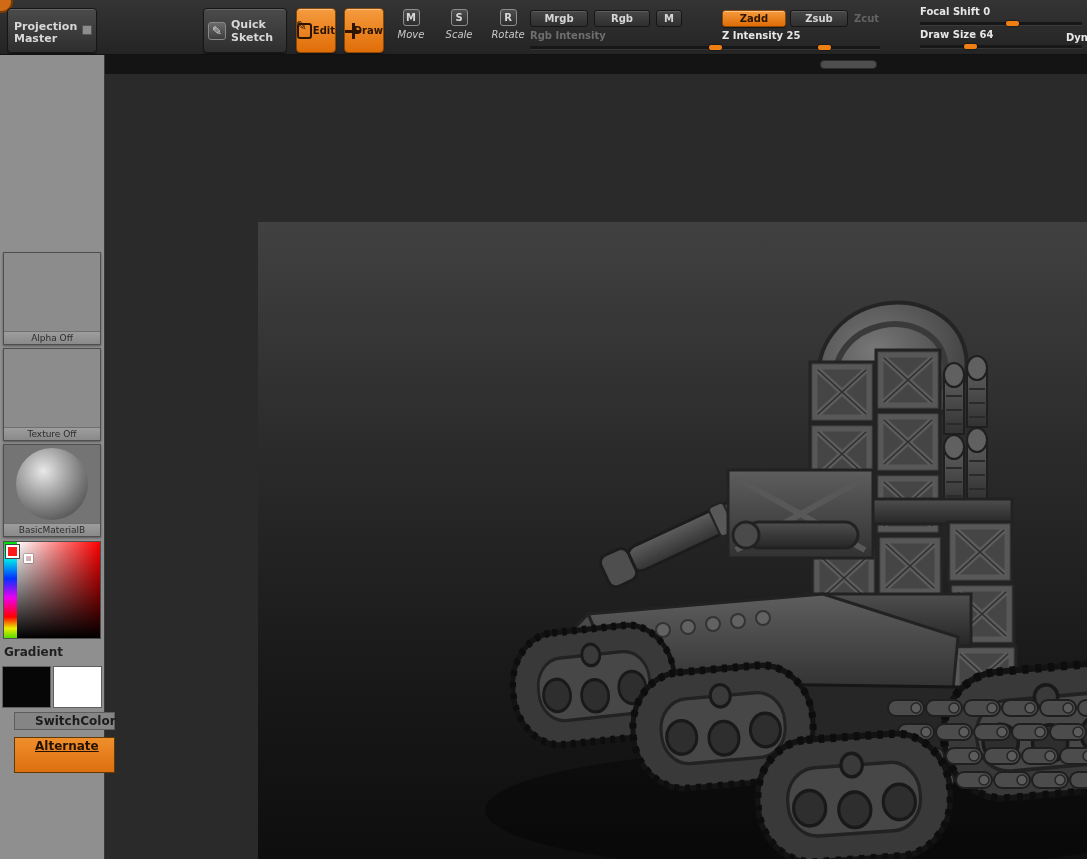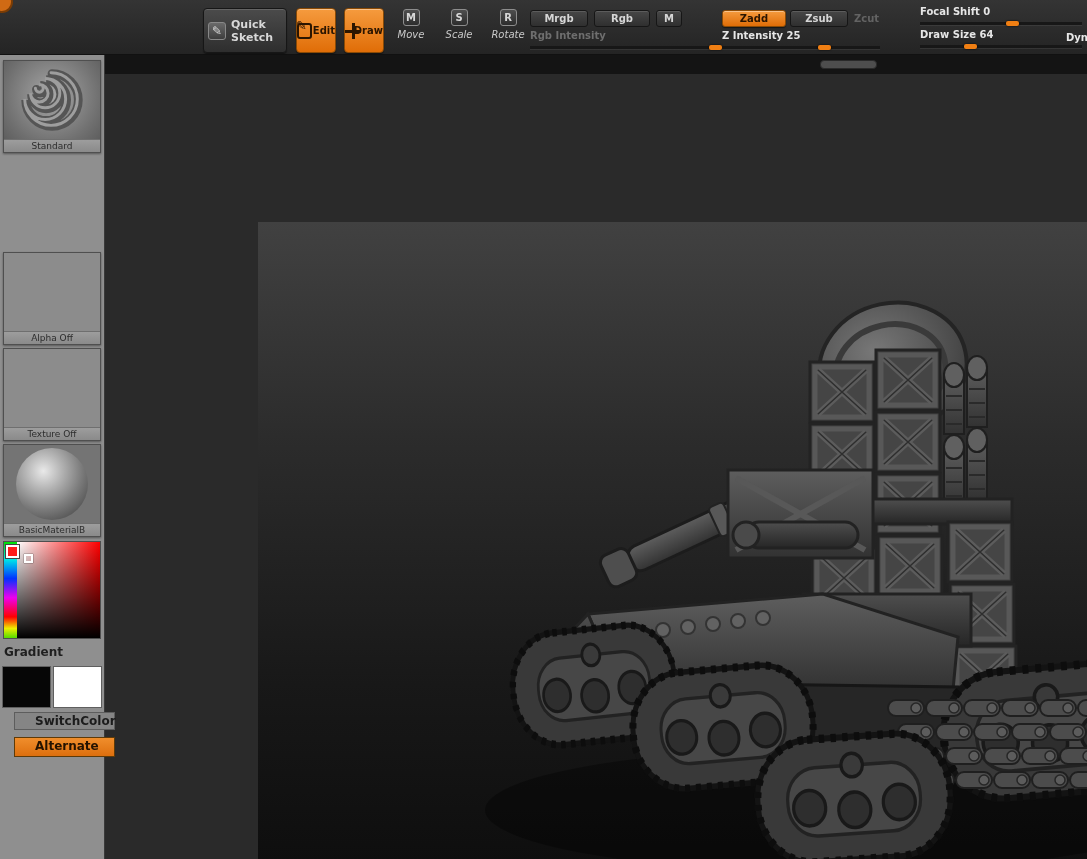--- a/index.html
+++ b/index.html
@@ -75,34 +75,38 @@
         background:linear-gradient(to bottom, rgba(0,0,0,0), #000), linear-gradient(to right, #fff, #f00); }
   .sv-cursor { position:absolute; left:7px; top:12px; width:9px; height:9px; border:2px solid #fff;
                box-shadow:0 0 1px #000; }
   .cur-swatch { position:absolute; left:2px; top:3px; width:13px; height:13px; background:#ff1a1a;
                 border:2px solid #fff; box-shadow:0 0 0 1px #444; }
   .side-label { position:absolute; left:4px; font-size:12px; font-weight:bold; color:#1f1f1f; }
   .swatch { position:absolute; top:611px; height:42px; width:49px; border:1px solid #5f5f5f; cursor:pointer; }
   .flat-strip { position:absolute; left:14px; width:101px; height:18px; background:#858585;
                 border:1px solid #5d5d5d; font-size:12px; font-weight:bold; color:#1c1c1c;
                 line-height:16px; padding-left:20px; cursor:pointer; }
-  .alt { background:linear-gradient(#f08e2c,#dd6f0e); border:1px solid #5e3a08; color:#241300; height:20px; }
+  .alt { background:linear-gradient(#f08e2c,#dd6f0e); border:1px solid #5e3a08; color:#241300; height:36px;text-decoration:underline; }
 
   
   .workspace { position:absolute; left:105px; top:74px; width:982px; height:785px; background:#2a2a2a; }
   .document { position:absolute; left:153px; top:148px; width:934px; height:711px;
               background:linear-gradient(#414141 0%, #2c2c2c 30%, #181818 65%, #0a0a0a 100%); cursor:crosshair; }
   .document svg { display:block; }
 </style>
 </head>
 <body>
 
 <div class="topbar">
   <div class="corner-arc"></div>
 
+  <button class="shelf-btn" style="left:7px;top:8px;width:90px;height:45px">
+    <span class="lbl">Projection Master</span>
+    <span class="fold"></span>
+  </button>
 
 
   <button class="shelf-btn" style="left:203px;top:8px;width:84px;height:45px">
     <span class="qs-row">
       <span class="qicon">✎</span>
       <span>Quick Sketch</span>
     </span>
   </button>
 
   <button class="shelf-btn orange mode-btn" style="left:296px;top:8px;width:40px;height:45px">
@@ -323,29 +327,20 @@
           <use href="#pod" x="850" y="550"></use>
       </g>
 
       <use href="#track" transform="translate(596,576) rotate(-4) scale(1.07,1.18)"></use>
     </svg>
   </div>
 </div>
 
 <div class="sidebar">
 
-  <div class="thumb" style="top:5px;height:93px">
-    <div class="thumb-art art-standard">
-      <svg viewBox="0 0 80 80" width="96" height="78">
-        <path d="M40,40 m0,-27 a27,27 0 1,1 -27,27 a21,21 0 1,0 21,-21 a15,15 0 1,1 -15,15 a9,9 0 1,0 9,-9 a4,4 0 1,1 -4,4" fill="none" stroke="#555555" stroke-width="9" stroke-linecap="round"></path>
-        <path d="M40,40 m0,-27 a27,27 0 1,1 -27,27 a21,21 0 1,0 21,-21 a15,15 0 1,1 -15,15 a9,9 0 1,0 9,-9 a4,4 0 1,1 -4,4" fill="none" stroke="#9e9e9e" stroke-width="3" stroke-linecap="round" transform="translate(-1,-1)"></path>
-      </svg>
-    </div>
-    <div class="thumb-cap">Standard</div>
-  </div>
 
 
   <div class="thumb" style="top:197px;height:93px">
     <div class="thumb-art art-plain"></div>
     <div class="thumb-cap">Alpha  Off</div>
   </div>
 
   <div class="thumb" style="top:293px;height:93px">
     <div class="thumb-art art-plain"></div>
     <div class="thumb-cap">Texture  Off</div>

